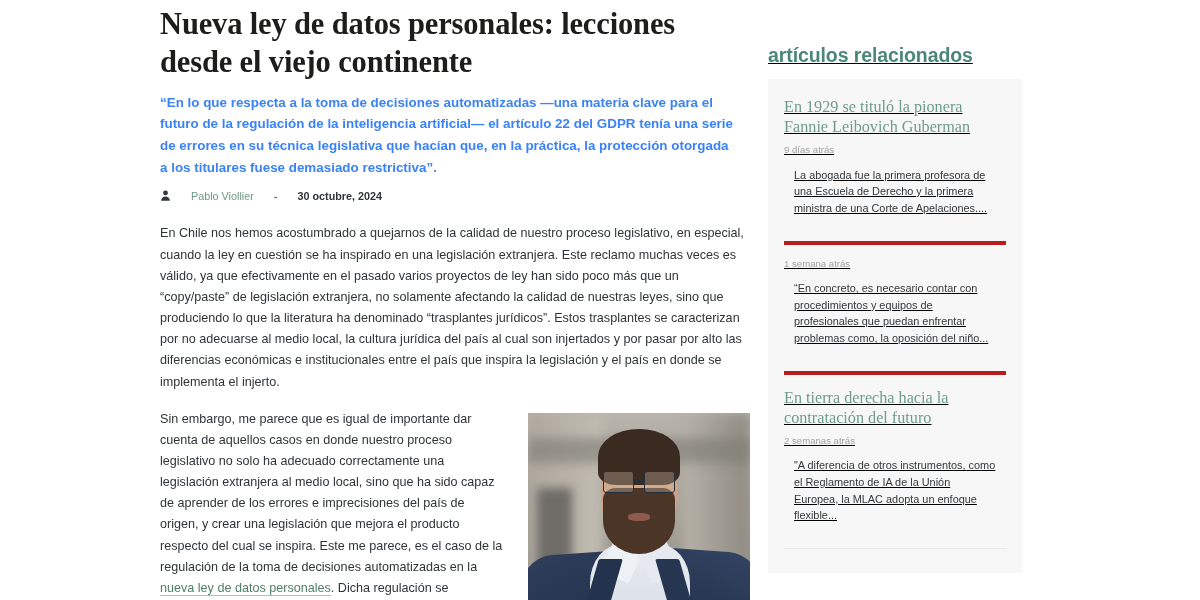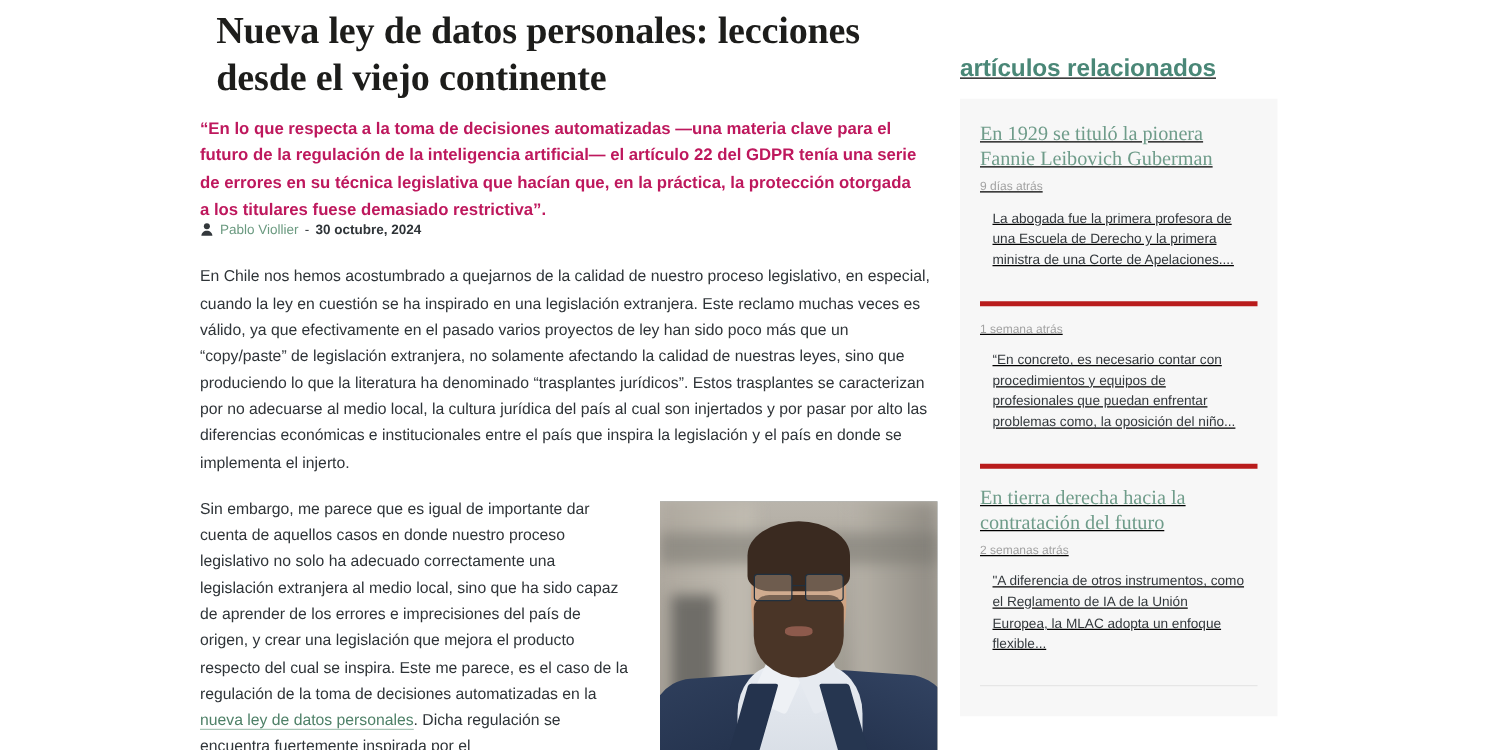--- a/index.html
+++ b/index.html
@@ -30,36 +30,36 @@
     width: 750px;
     padding: 6px 0 0 160px;
   }
   .article-title {
     font-family: "Liberation Serif", serif;
     font-weight: bold;
     font-size: 30.5px;
     line-height: 1.24;
     color: #1d1d1b;
     letter-spacing: -0.15px;
-    margin: 0 0 10px 13px;
+    margin: 0 0 10px 0;
     max-width: 560px;
   }
   .article-lead {
     font-family: "Liberation Sans", sans-serif;
     font-weight: bold;
     font-size: 13.4px;
     line-height: 1.62;
-    color: #be185d;
-    margin: 0 0 0 0;
+    color: #3b82f6;
+    margin: 0 0 12px 0;
     max-width: 578px;
   }
   .byline {
     display: flex;
     align-items: center;
-    gap: 5px;
+    gap: 20px;
     font-size: 10.8px;
     margin: 0 0 22px 0;
     line-height: 1;
   }
   .byline .person-icon {
     display: inline-block;
     width: 11px;
     height: 11px;
     position: relative;
     flex: 0 0 auto;

